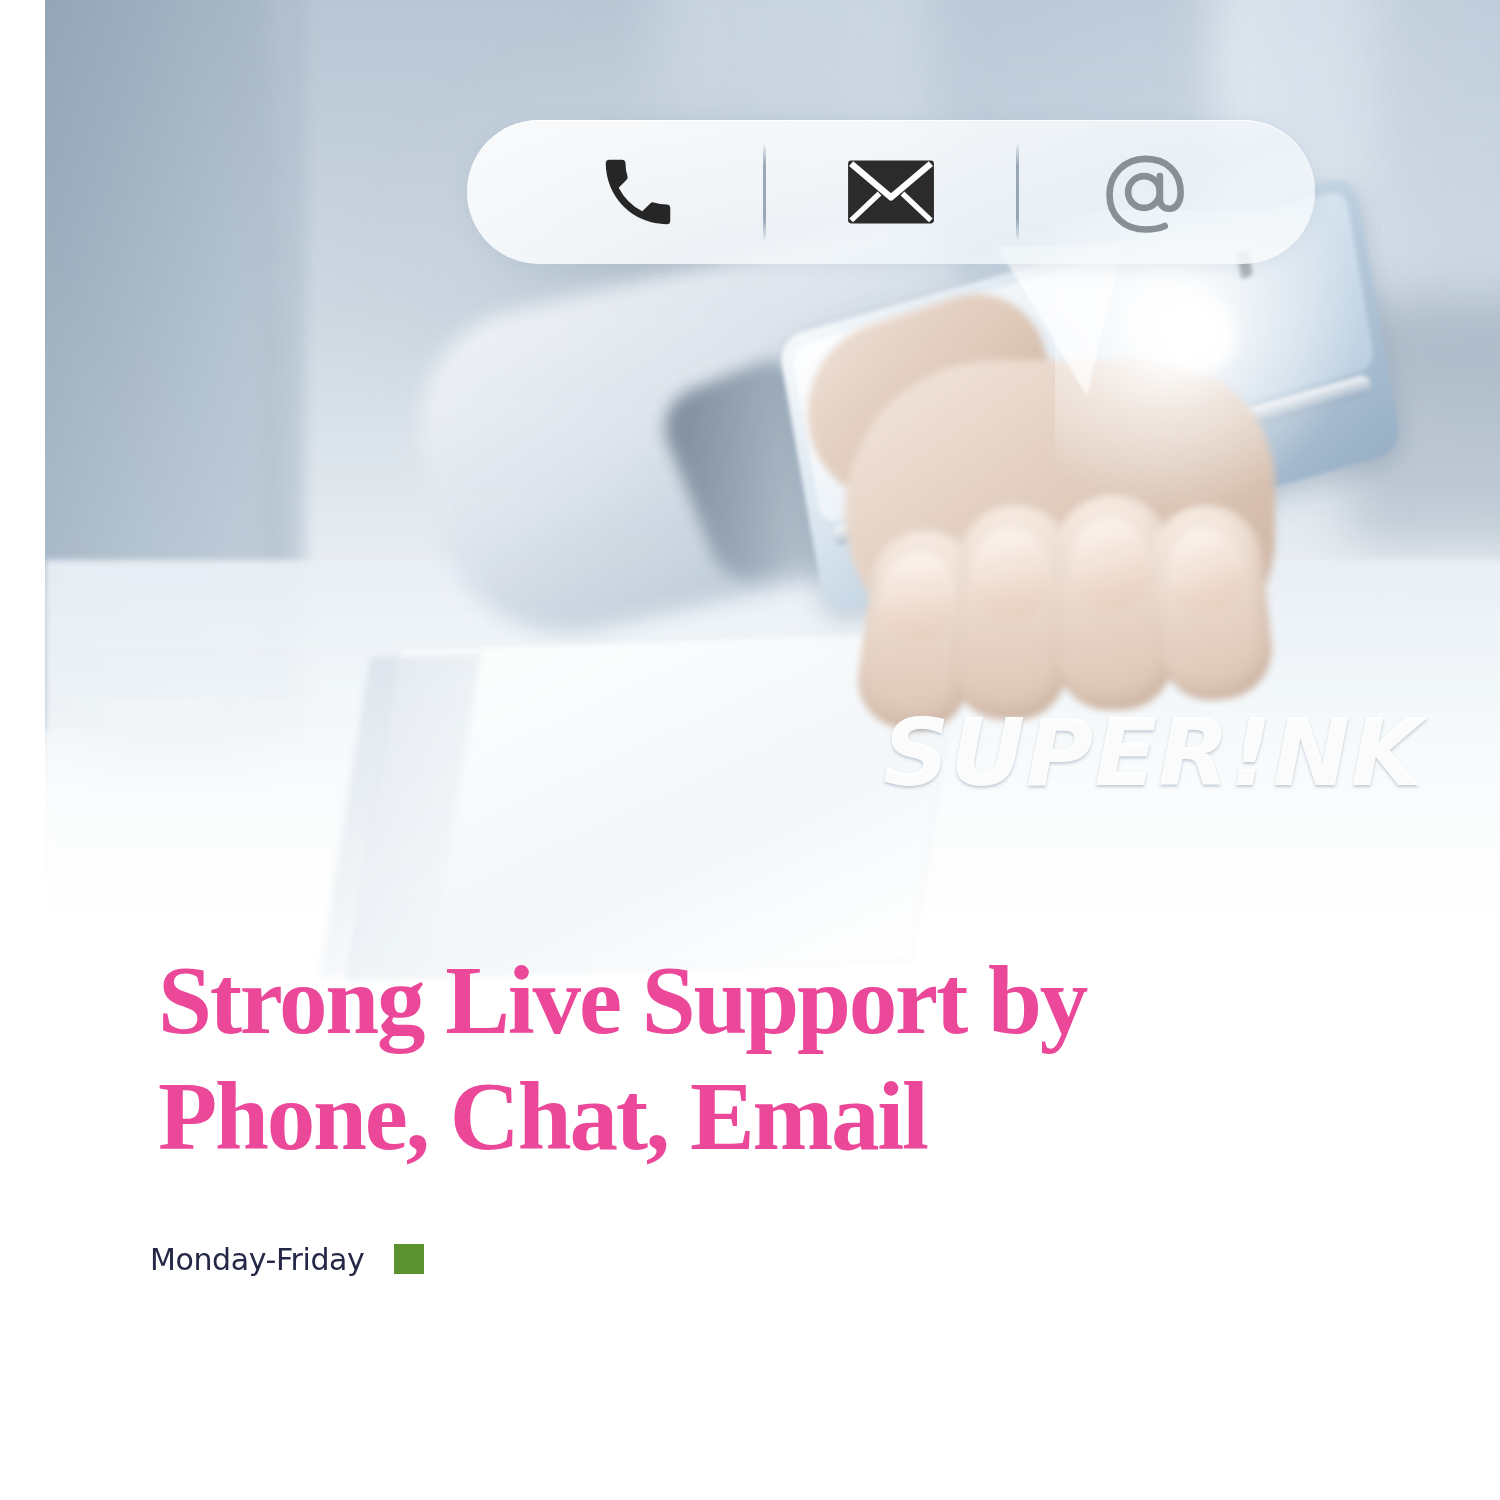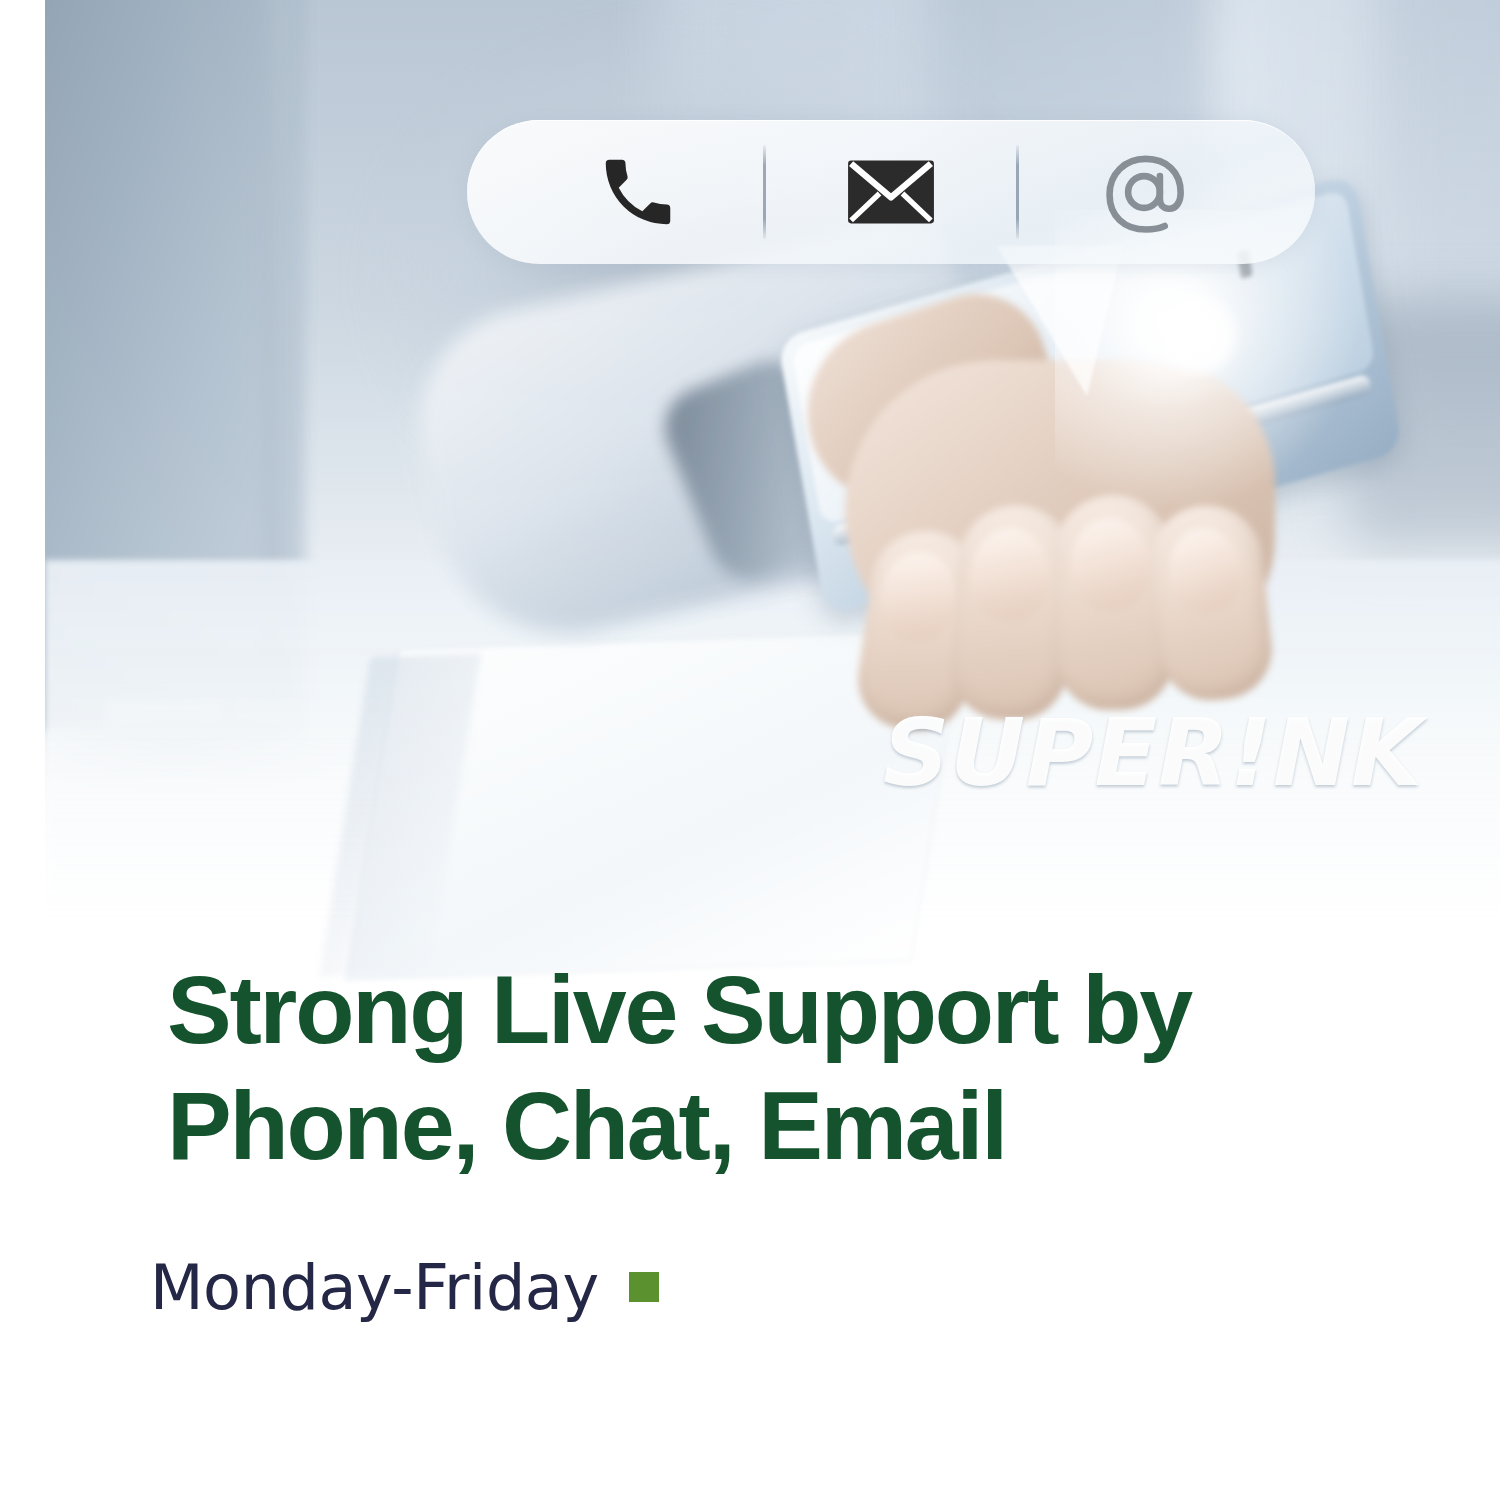--- a/index.html
+++ b/index.html
@@ -329,37 +329,37 @@
   }
 
   
   .content {
     position: absolute;
     left: 150px;
     top: 935px;
     width: 1200px;
   }
   .headline {
-    margin: 17px;
-    font-family: Liberation Sans, sans-serif;
+    margin: 8px;
+    font-family: Liberation Serif, serif;
     font-size: 97px;
     line-height: 1.20;
     font-weight: 700;
     letter-spacing: -2.2px;
-    color: #14532d;
+    color: #ec4899;
     white-space: pre-line;
   }
   .sub-row {
     display: flex;
     align-items: center;
     margin-top: 66px;
   }
   .subtitle {
     font-family: "DejaVu Sans", "Liberation Sans", sans-serif;
-    font-size: 62px;
+    font-size: 30px;
     font-weight: 400;
     letter-spacing: -0.4px;
     color: #242745;
   }
   .accent-square {
     width: 30px;
     height: 30px;
     background: #5c9130;
     margin-left: 30px;
     flex: 0 0 auto;

